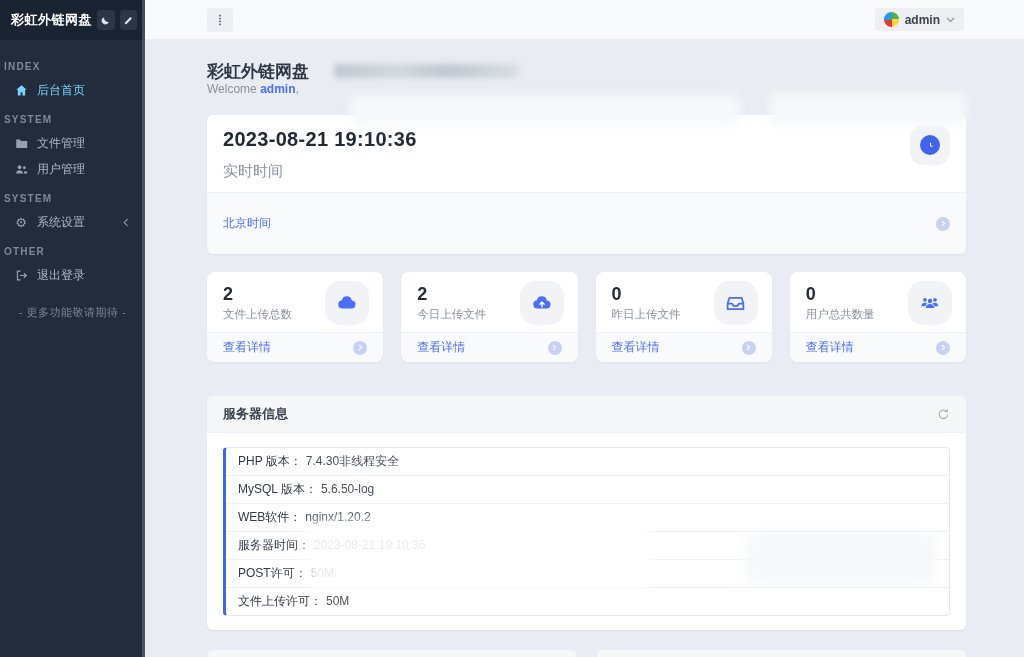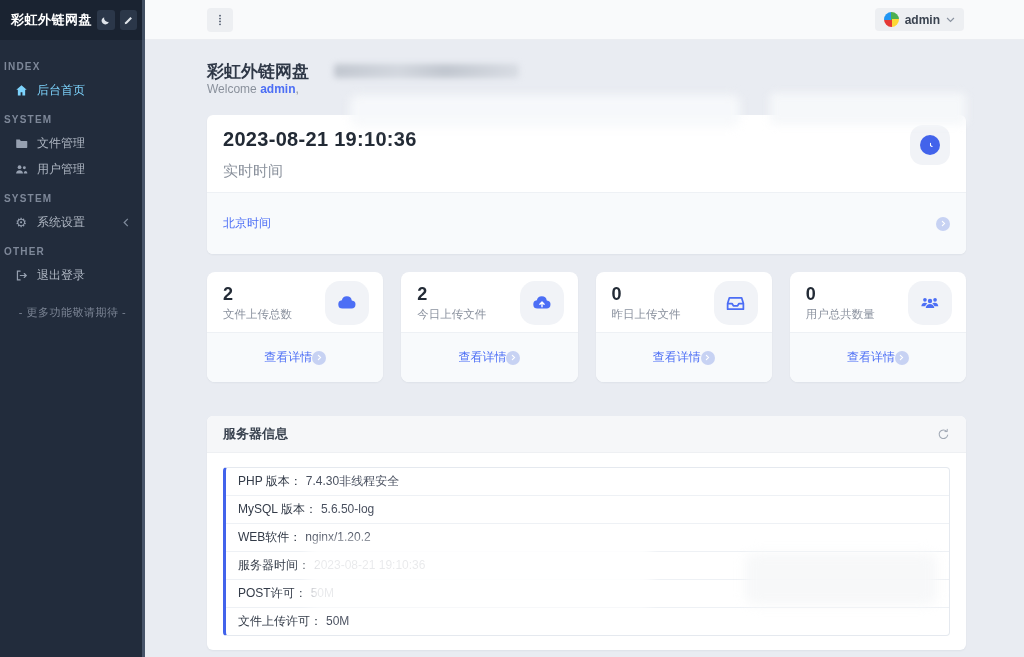--- a/index.html
+++ b/index.html
@@ -119,21 +119,21 @@
   .stats-row { display:flex; gap:18px; margin-bottom:34px; }
   .stat-card { flex:1; background:#fff; border-radius:8px; box-shadow:0 1px 2px rgba(20,30,60,.05); position:relative; }
   .stat-card .body { padding:12px 16px 10px; min-height:60px; }
   .stat-value { font-size:18px; font-weight:800; color:#232b36; line-height:21px; }
   .stat-label { font-size:11.5px; color:#8a919e; margin-top:2px; }
   .stat-squircle {
     position:absolute; right:14px; top:9px; width:44px; height:44px;
     border-radius:15px; background:#f1f3f7; color:#4c6ef5;
     display:flex; align-items:center; justify-content:center;
   }
-  .stat-card .card-footer { padding:16px 16px; border-radius:0 0 8px 8px;justify-content:center; }
+  .stat-card .card-footer { padding:6px 16px; border-radius:0 0 8px 8px; }
 
   
   .panel { margin-bottom:20px; }
   .panel-header {
     background:#f6f7f9; border-bottom:1px solid #eef0f3; border-radius:6px 6px 0 0;
     padding:9px 16px; font-size:13px; font-weight:600; color:#3a4350;
     display:flex; align-items:center; justify-content:space-between;
   }
   .refresh { color:#a0a8b4; cursor:pointer; }
   .panel-body { padding:14px 16px; position:relative; }

